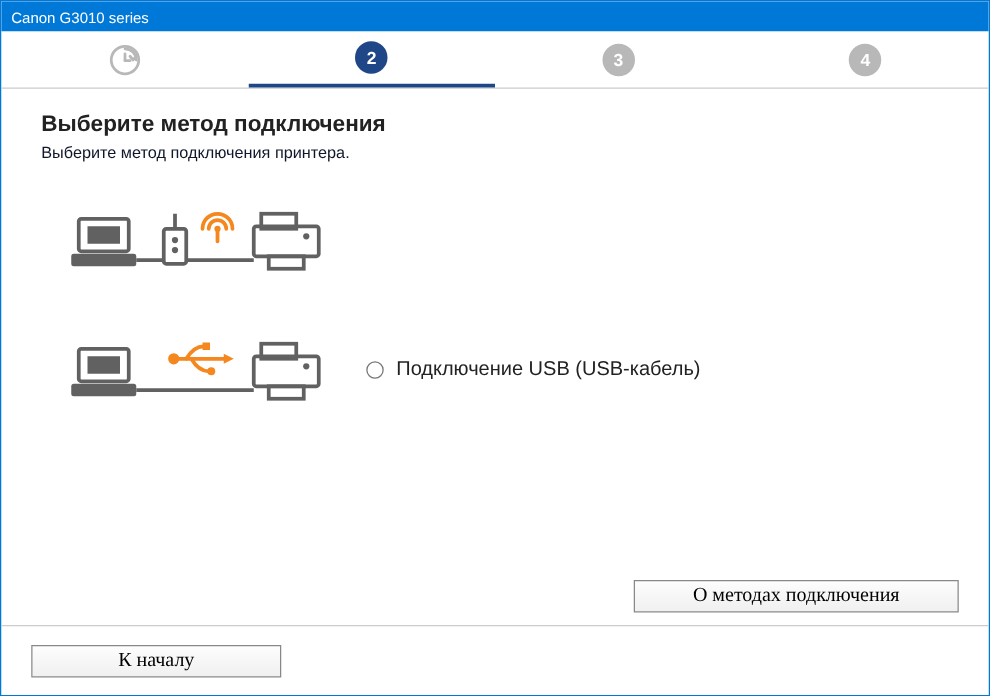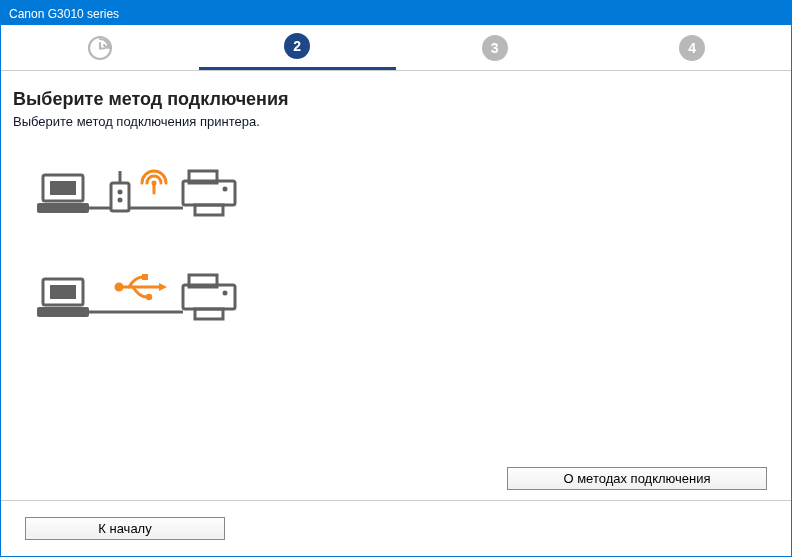--- a/index.html
+++ b/index.html
@@ -41,21 +41,21 @@
     align-items: center;
     justify-content: center;
     font-weight: bold;
     font-size: 14px;
   }
   .step.done .step-circle svg { width: 26px; height: 26px; }
   .step.active { border-bottom: 3px solid #1f4788; }
   .step.active .step-circle { background: #1f4788; color: #fff; }
   .step.upcoming .step-circle { background: #b8b8b8; color: #fff; }
   .content {
-    padding: 18px 24px 10px 12px;
+    padding: 18px 24px 10px 32px;
     height: calc(100% - 24px - 46px - 56px);
     position: relative;
   }
   .heading {
     font-size: 18px;
     font-weight: bold;
     color: #222;
     margin-bottom: 4px;
   }
   .subheading {
@@ -86,27 +86,28 @@
     width: 14px;
     height: 14px;
     cursor: pointer;
   }
   .about-row {
     position: absolute;
     bottom: 10px;
     right: 24px;
   }
   .btn {
-    font-size: 13px;
+    font-size: 16px;
     border: 1px solid #888;
     background: linear-gradient(#fdfdfd, #f0f0f0);
     padding: 3px 0;
     text-align: center;
     cursor: pointer;
     min-width: 200px;
+    font-family: Liberation Serif, serif;
   }
   .btn-wide { width: 260px; }
   .footer {
     border-top: 1px solid #ccc;
     height: 56px;
     display: flex;
     align-items: center;
     justify-content: space-between;
     padding: 0 24px;
   }
@@ -200,20 +201,24 @@
           <path d="M100,26 q6,10 14,10" fill="none"></path>
           <circle cx="116" cy="36" r="3.2" stroke="none"></circle>
         </g>
 
         <rect x="156" y="14" width="28" height="12" fill="none" stroke="#616161" stroke-width="3"></rect>
         <rect x="150" y="24" width="52" height="24" rx="2" fill="none" stroke="#616161" stroke-width="3"></rect>
         <rect x="162" y="48" width="28" height="10" fill="none" stroke="#616161" stroke-width="3"></rect>
         <circle cx="192" cy="32" r="2.5" fill="#616161"></circle>
       </svg>
     </div>
+    <label class="option-radio-label">
+      <input type="radio" name="conn" style="">
+      <span>Подключение USB (USB-кабель)</span>
+    </label>
   </div>
 
   <div class="about-row">
     <button class="btn btn-wide">О методах подключения</button>
   </div>
 </div>
 
 <div class="footer">
   <button class="btn">К началу</button>
 </div>

